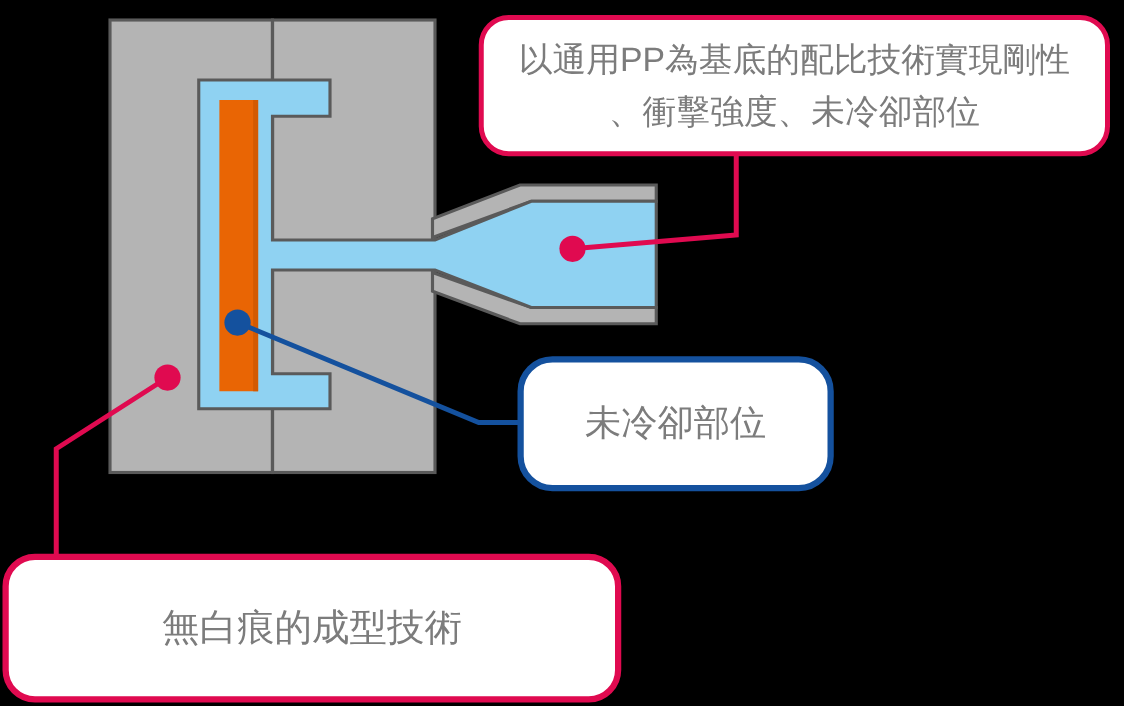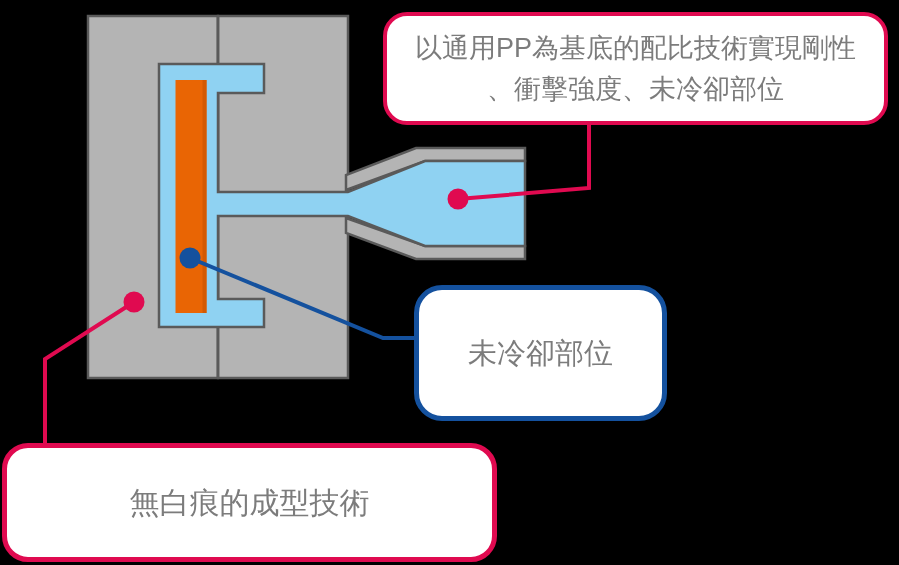--- a/index.html
+++ b/index.html
@@ -40,21 +40,21 @@
   .blue-border { border: 5px solid #14519e; }
   #callout-material {
     left: 383px; top: 12px;
     width: 505px; height: 113px;
     border-radius: 24px;
     font-size: 27px;
     line-height: 1.5;
   }
   #callout-uncooled {
     left: 414px; top: 285px;
-    width: 253px; height: 136px;
+    width: 253px; height: 108px;
     border-radius: 28px;
     font-size: 29px;
     line-height: 1.45;
   }
   #callout-no-whitening {
     left: 2px; top: 443px;
     width: 495px; height: 119px;
     border: 5px solid #e00a50;
     border-radius: 26px;
     font-size: 30px;

